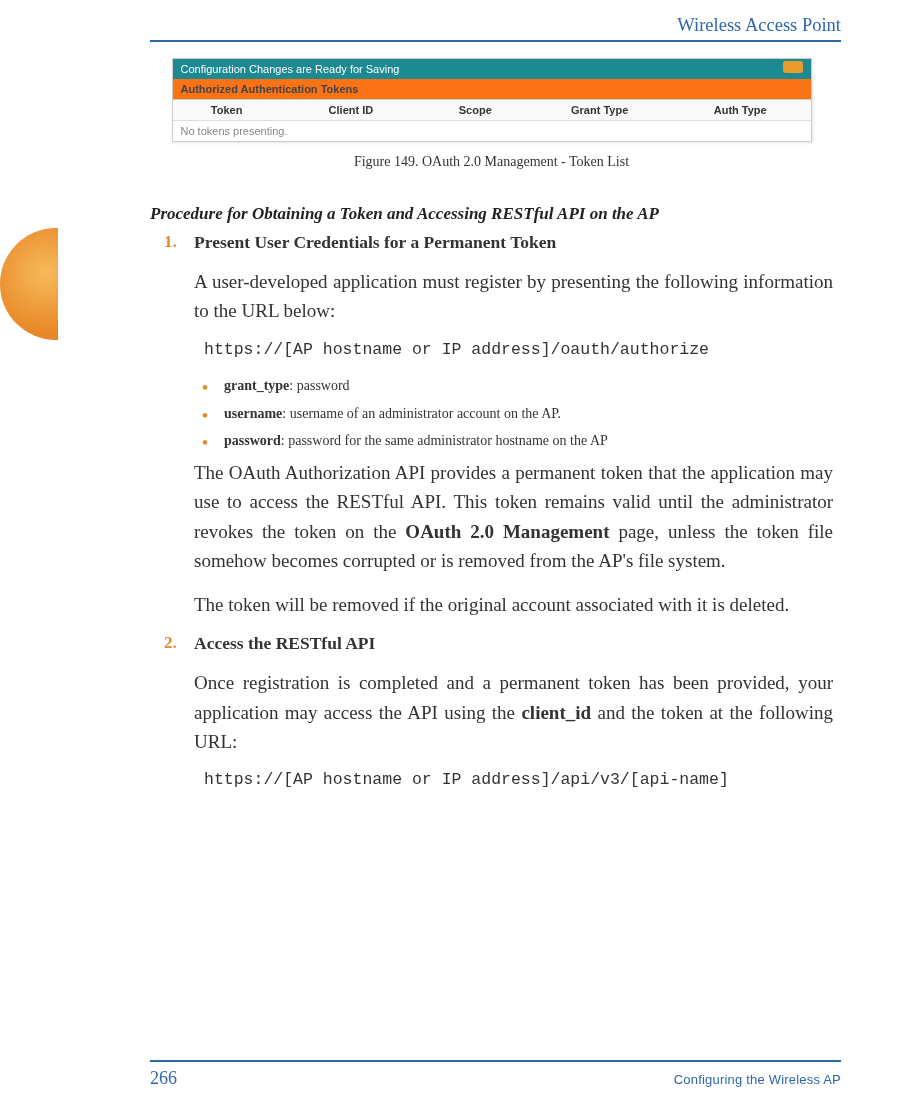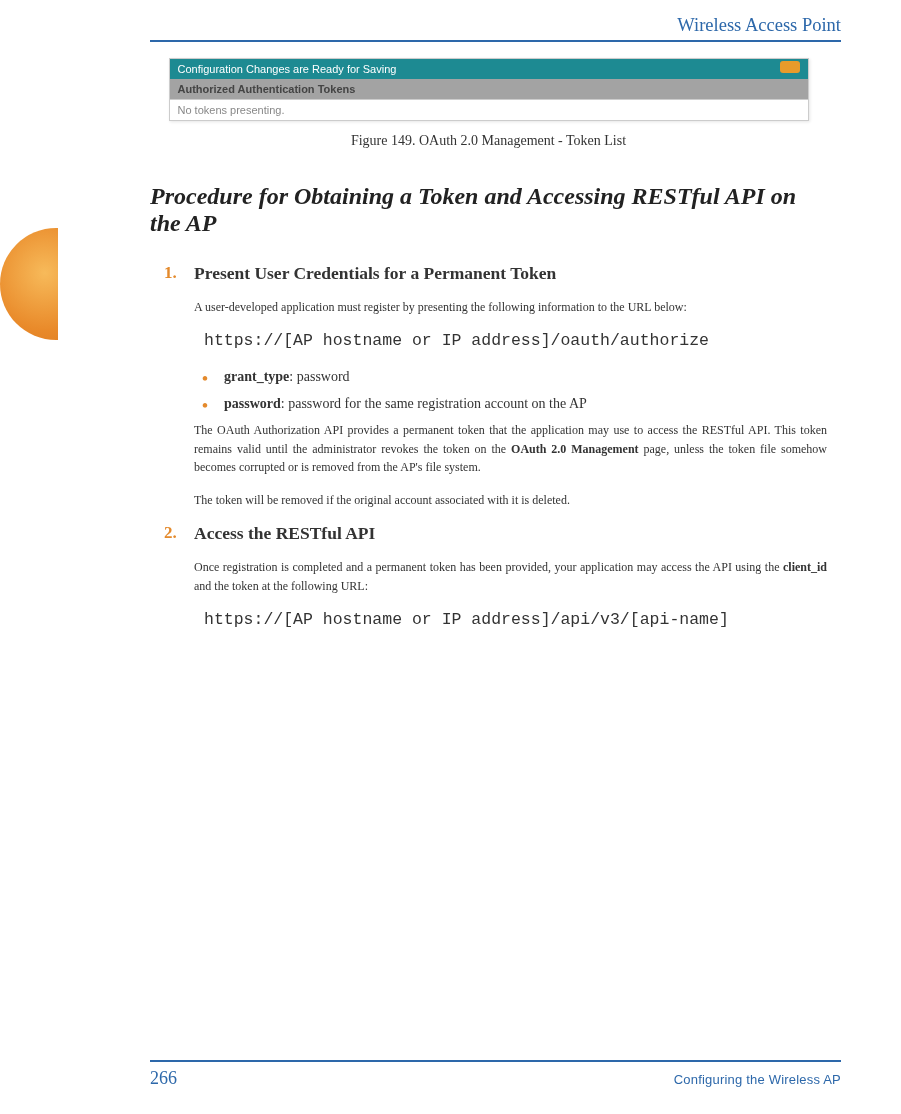--- a/index.html
+++ b/index.html
@@ -39,21 +39,21 @@
       text-align: right;
       color: #2d68aa;
       font-size: 18.5px;
       font-family: "Palatino Linotype", Palatino, serif;
       padding-bottom: 4px;
       border-bottom: 2px solid #2d68aa;
     }
     .content {
       position: absolute;
       left: 150px;
-      right: 74px;
+      right: 68px;
       top: 58px;
     }
 
     
     .figure-box {
       margin: 0 auto 12px auto;
       width: 640px;
       border: 1px solid #ccc;
       box-shadow: 1px 1px 3px rgba(0,0,0,0.1);
       font-family: Arial, Helvetica, sans-serif;
@@ -69,21 +69,21 @@
     .fig-banner .badge {
       position: absolute;
       right: 8px;
       top: 2px;
       width: 20px;
       height: 12px;
       background: #e79b2b;
       border-radius: 3px;
     }
     .fig-subheader {
-      background: #a3a3a3;
+      background: #f97316;
       color: #444;
       font-weight: bold;
       padding: 4px 8px;
       font-size: 11px;
       border-bottom: 1px solid #ccc;
     }
     .fig-table-head {
       display: flex;
       background: #fafafa;
       color: #333;
@@ -107,22 +107,22 @@
     .figure-caption {
       text-align: center;
       font-size: 14px;
       color: #333;
       margin: 6px 0 34px 0;
     }
 
     .proc-title {
       font-style: italic;
       font-weight: bold;
-      font-size: 24px;
-      margin-bottom: 26px;
+      font-size: 17px;
+      margin-bottom: 8px;
       color: #222;
     }
 
     ol.steps {
       list-style: none;
       padding: 0;
       margin: 0;
     }
     ol.steps > li {
       margin-bottom: 10px;
@@ -136,21 +136,21 @@
       color: #e48a2c;
       font-weight: bold;
       font-size: 17px;
     }
     .step-head {
       font-weight: bold;
       font-size: 17.5px;
       margin-bottom: 14px;
     }
     .para {
-      font-size: 12px;
+      font-size: 19px;
       line-height: 1.55;
       text-align: justify;
       margin-bottom: 14px;
     }
     .code {
       font-family: "Courier New", Courier, monospace;
       font-size: 16.5px;
       margin: 0 0 16px 10px;
       white-space: nowrap;
     }
@@ -212,36 +212,44 @@
 </div>
 
 <div class="content">
 
   <div class="figure-box">
     <div class="fig-banner">
       <span>Configuration Changes are Ready for Saving</span>
       <span class="badge"></span>
     </div>
     <div class="fig-subheader">Authorized Authentication Tokens</div>
+    <div class="fig-table-head">
+      <div>Token</div>
+      <div>Client ID</div>
+      <div>Scope</div>
+      <div>Grant Type</div>
+      <div>Auth Type</div>
+    </div>
     <div class="fig-empty">No tokens presenting.</div>
   </div>
 
   <div class="figure-caption">Figure 149. OAuth 2.0 Management - Token List</div>
 
   <div class="proc-title">Procedure for Obtaining a Token and Accessing RESTful API on the AP</div>
 
   <ol class="steps">
     <li>
       <span class="step-num">1.</span>
       <div class="step-head">Present User Credentials for a Permanent Token</div>
       <div class="para">A user-developed application must register by presenting the following information to the URL below:</div>
       <div class="code">https://[AP hostname or IP address]/oauth/authorize</div>
       <ul class="bullets">
         <li><span class="b">grant_type</span><span>: password</span></li>
-        <li><span class="b">password</span><span>: password for the same registration account on the AP</span></li>
+        <li><span class="b">username</span><span>: username of an administrator account on the AP.</span></li>
+        <li><span class="b">password</span><span>: password for the same administrator hostname on the AP</span></li>
       </ul>
       <div class="para"><span>The OAuth Authorization API provides a permanent token that the application may use to access the RESTful API.   This token remains valid until the administrator revokes the token on the </span><span class="b">OAuth 2.0 Management</span><span> page, unless the token file somehow becomes corrupted or is removed from the AP's file system.</span></div>
       <div class="para">The token will be removed if the original account associated with it is deleted.</div>
     </li>
     <li>
       <span class="step-num">2.</span>
       <div class="step-head">Access the RESTful API</div>
       <div class="para"><span>Once registration is completed and a permanent token has been provided, your application may access the API using the </span><span class="b">client_id</span><span> and the token at the following URL:</span></div>
       <div class="code">https://[AP hostname or IP address]/api/v3/[api-name]</div>
     </li>

